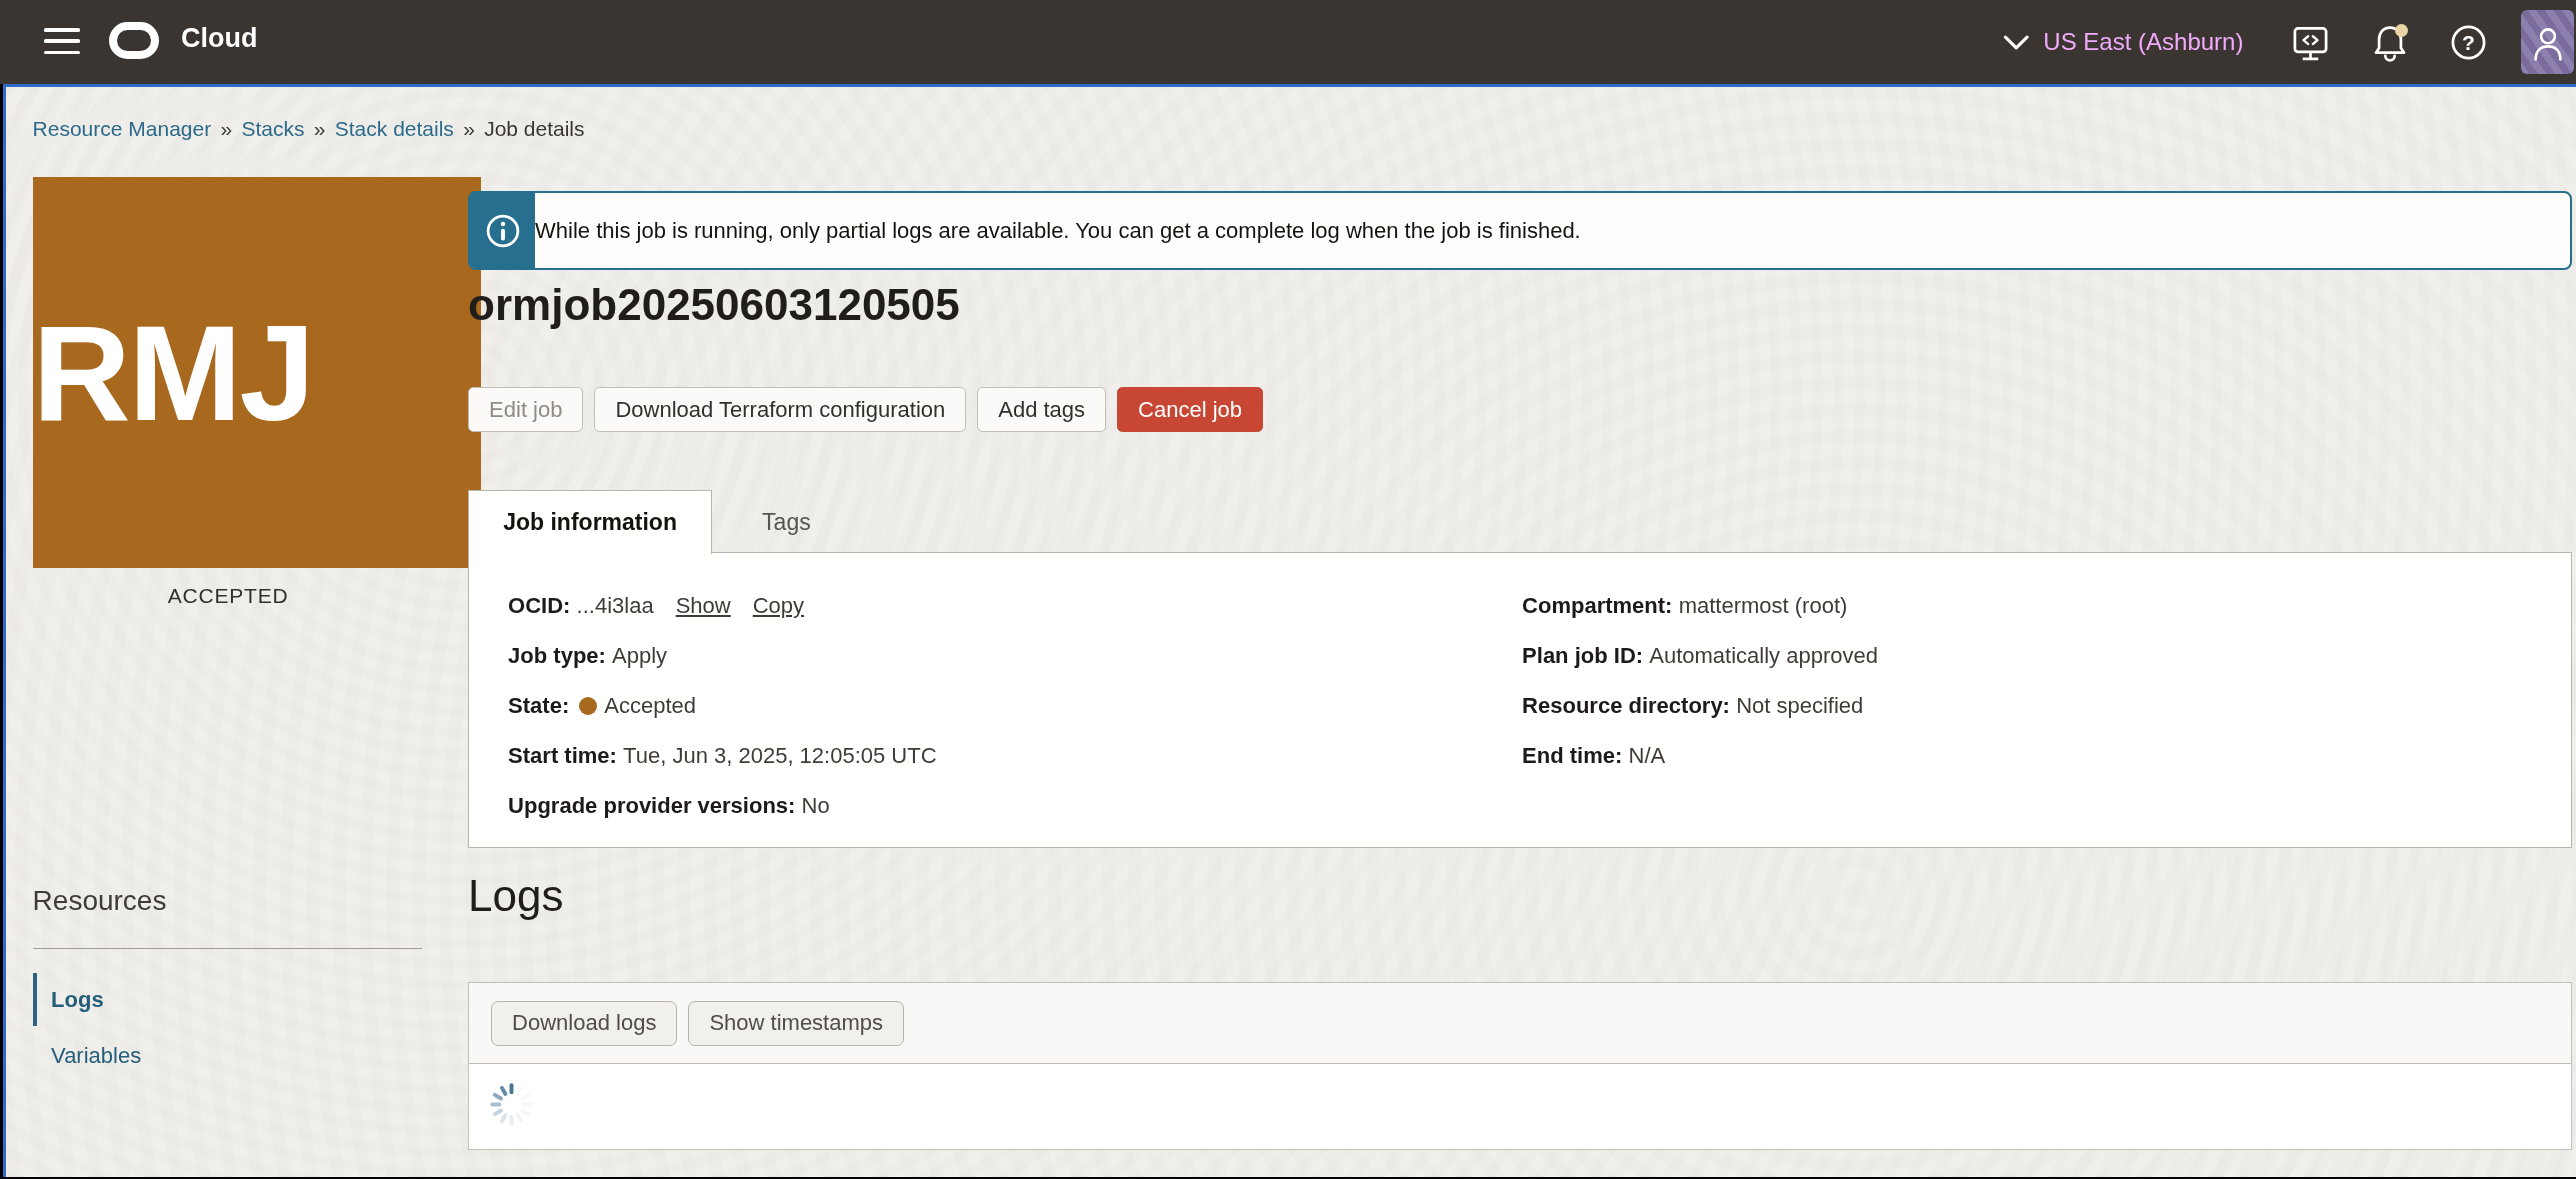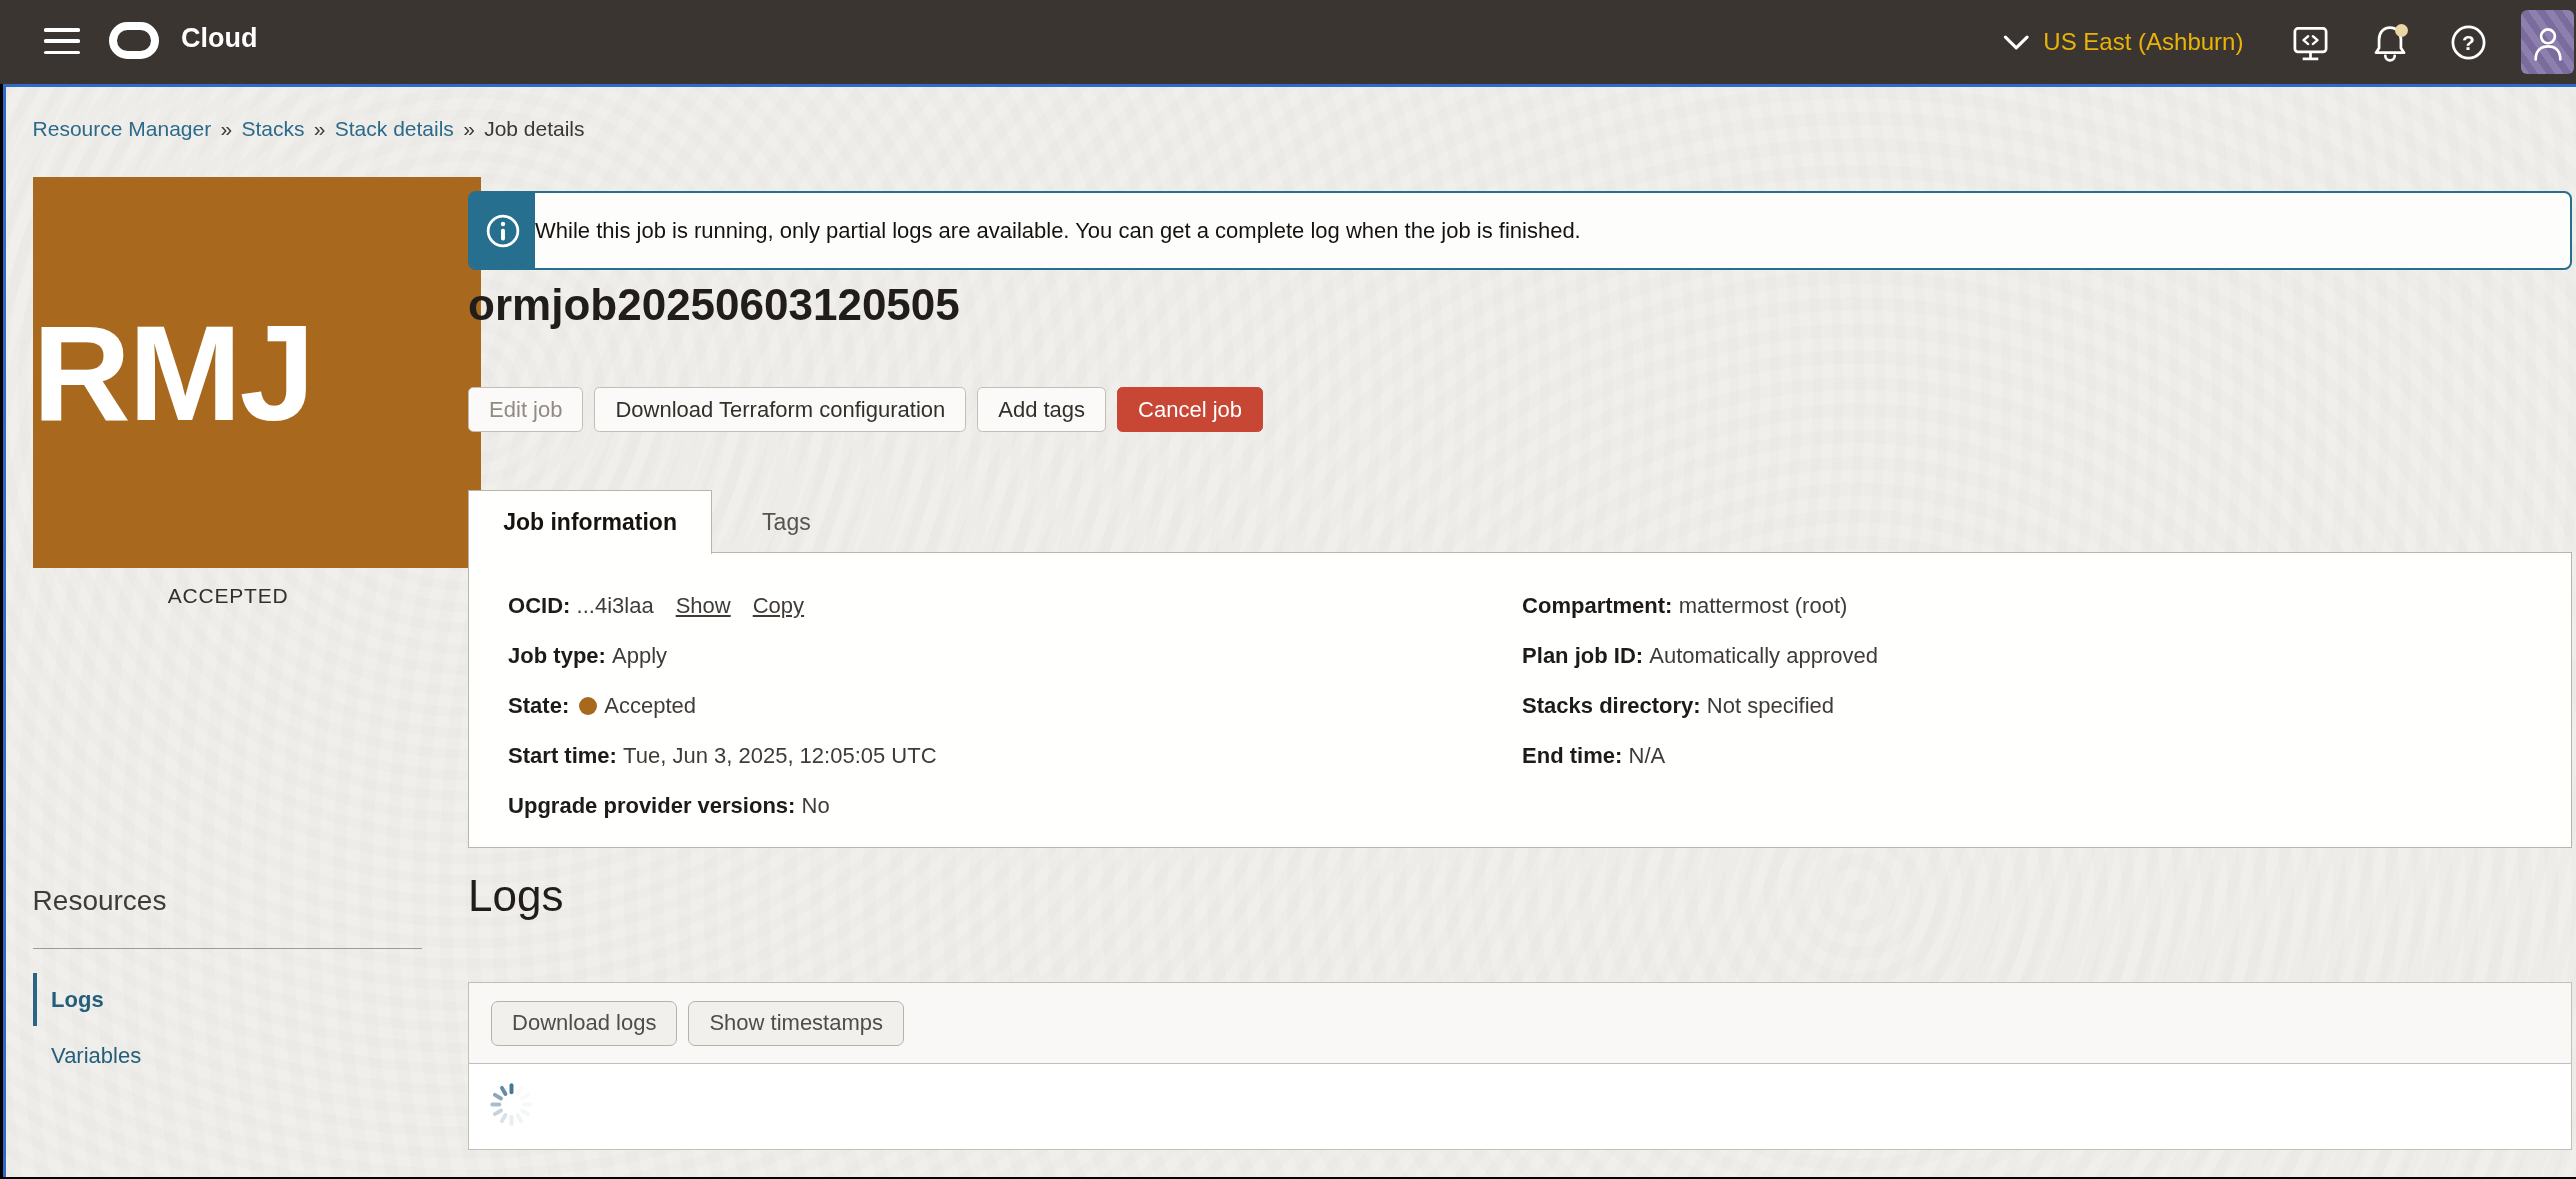--- a/index.html
+++ b/index.html
@@ -14,21 +14,21 @@
   .o-logo { position:absolute; left:109px; top:22px; width:50px; height:37px;
     border:8.6px solid #fff; border-radius:18.7px; }
   .brand { position:absolute; left:181px; top:23px; font-size:27px; font-weight:600; color:#fff; }
   .search { position:absolute; left:626px; top:14px; width:1004px; height:50px;
     background:#141210; border:1.6px solid #8b8883; border-radius:7.8px;
     color:#e8e6e2; font-size:22px; padding:0 22px; outline:none;
     font-family:"Liberation Sans","DejaVu Sans",sans-serif; }
   .search::placeholder { color:#d2cfca; opacity:1; }
   .tb-right { position:absolute; right:0; top:0; height:84px; display:flex; align-items:center; }
   .region { display:flex; align-items:center; cursor:pointer; margin-right:48px; }
-  .region-label { color:#eab308; font-size:24px; font-weight:500; margin-left:14px; }
+  .region-label { color:#f0abfc; font-size:24px; font-weight:500; margin-left:14px; }
   .tb-icon { width:39px; height:39px; position:relative; display:flex;
     align-items:center; justify-content:center; cursor:pointer; }
   .gap { margin-right:40px; }
   .badge { position:absolute; top:1.6px; right:1.6px; width:13.2px; height:13.2px;
     border-radius:50%; background:#e9d6a4; }
   .avatar { width:53px; height:64px; margin-right:1.6px; border-radius:6.2px; overflow:hidden;
     background:repeating-linear-gradient(55deg,#8d7fae 0 7px,#7b6c9d 7px 14px);
     display:flex; align-items:center; justify-content:center; cursor:pointer; }
 
   
@@ -209,21 +209,21 @@
       </div>
     </div>
     <div class="fields fcol-r">
       <div class="frow">
         <b>Compartment:</b><span>mattermost (root)</span>
       </div>
       <div class="frow">
         <b>Plan job ID:</b><span>Automatically approved</span>
       </div>
       <div class="frow">
-        <b>Stacks directory:</b><span>Not specified</span>
+        <b>Resource directory:</b><span>Not specified</span>
       </div>
       <div class="frow">
         <b>End time:</b><span>N/A</span>
       </div>
     </div>
   </div>
 
   <div class="abs logs-title">Logs</div>
 
   <div class="abs res-head">Resources</div>

